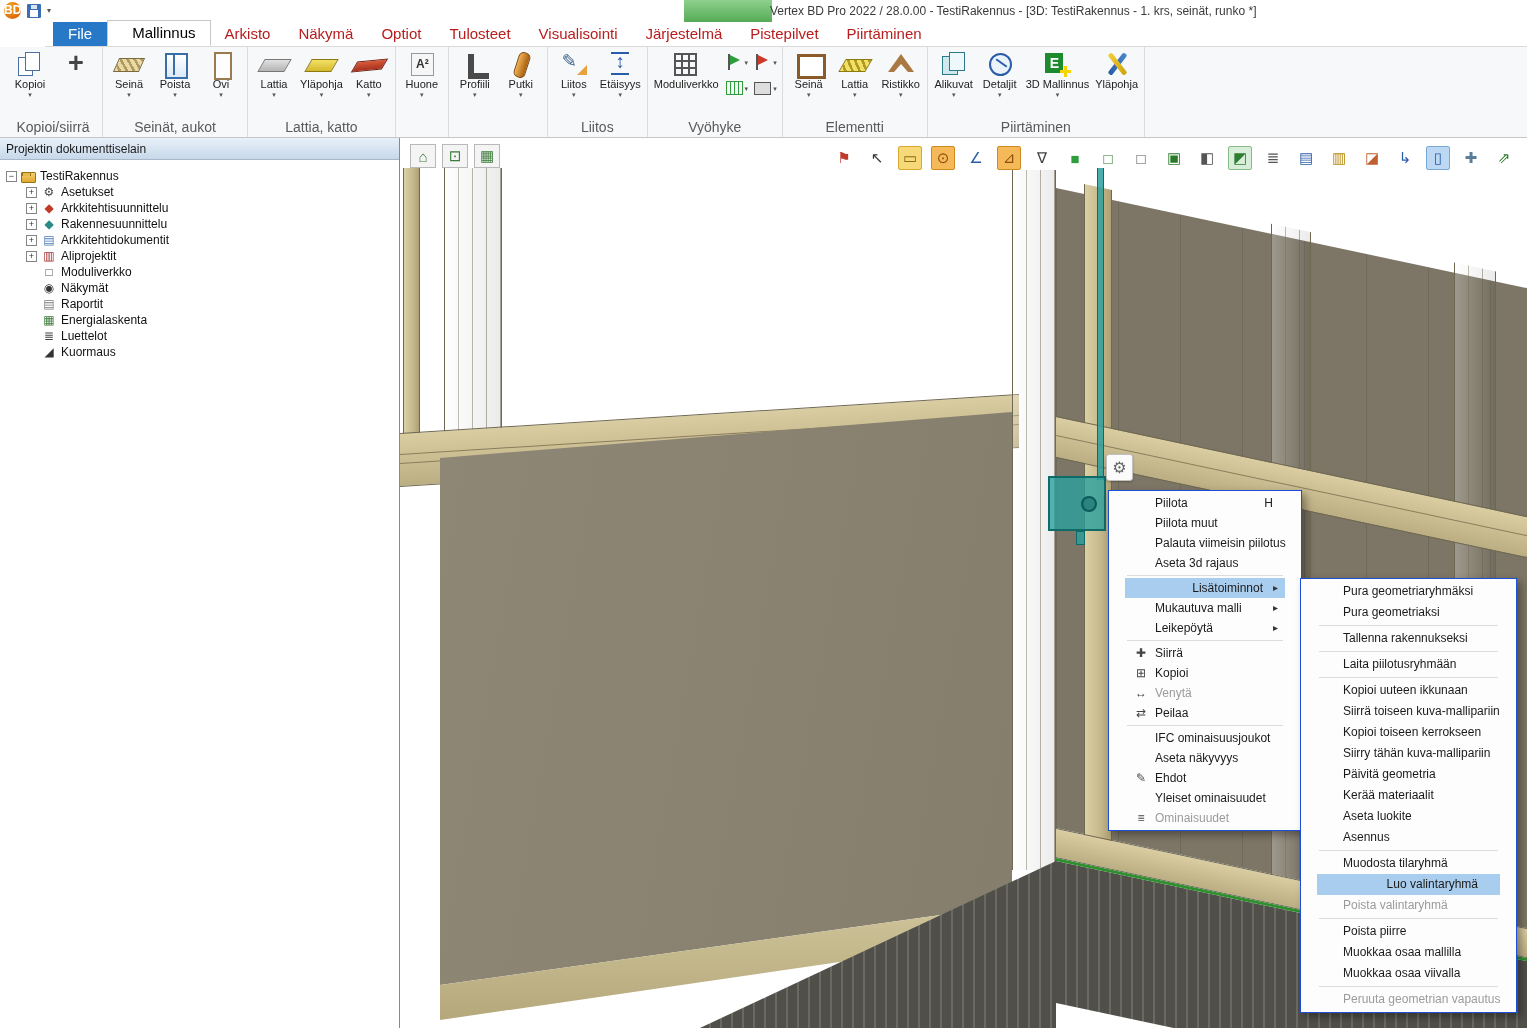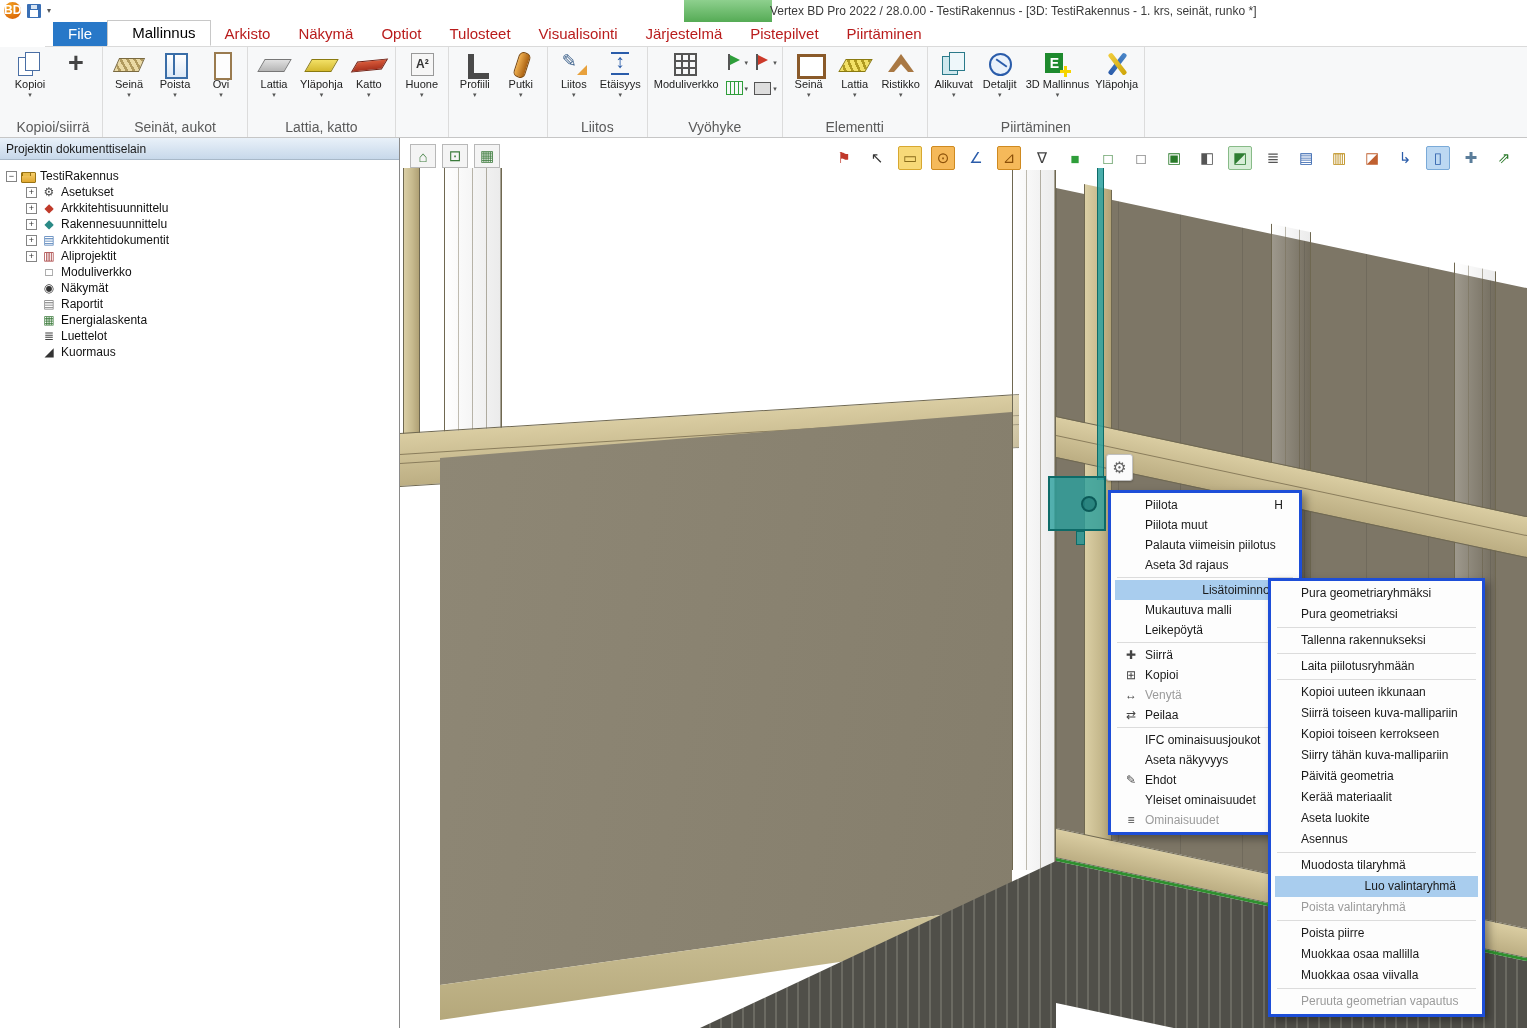--- a/index.html
+++ b/index.html
@@ -172,24 +172,24 @@
   .vicon.bg-yellow{background:#f7d978;border:1px solid #d8a830;}
   .vicon.bg-orange{background:#f5b95a;border:1px solid #cf8a20;}
   .vicon.bg-green{background:#d8eed8;border:1px solid #88bb88;}
   .vicon.bg-blue{background:#bcd8f2;border:1px solid #7aaad8;}
 
   .gear-btn{position:absolute;left:706px;top:316px;width:27px;height:27px;background:#fbfbfb;border:1px solid #c0c0c0;
     border-radius:3px;z-index:6;display:flex;align-items:center;justify-content:center;font-size:16px;color:#666;
     box-shadow:0 1px 2px rgba(0,0,0,.25);}
 
   
-  .menu{position:absolute;background:#fdfdfd;border:3px solid #1d4ed8;box-shadow:4px 4px 8px rgba(0,0,0,.35);
-    z-index:10;padding:2px 4px;font-size:12px;color:#1a1a1a;}
+  .menu{position:absolute;background:#fdfdfd;border:1px solid #1d4ed8;box-shadow:4px 4px 8px rgba(0,0,0,.35);
+    z-index:10;padding:2px 16px;font-size:12px;color:#1a1a1a;}
   .menu1{left:708px;top:352px;width:194px;}
-  .menu2{left:868px;top:440px;width:217px;}
+  .menu2{left:900px;top:440px;width:217px;}
   .mitem{position:relative;height:20px;line-height:20px;padding:0 22px 0 30px;white-space:nowrap;}
   .menu2 .mitem{height:21px;line-height:21px;padding-left:26px;}
   .mitem.hl{background:#a9cdee;text-align:right;}
   .mitem.dis{color:#9b9b9b;}
   .msep{height:1px;background:#dcdcdc;margin:2px 2px;}
   .micon{position:absolute;left:8px;width:16px;text-align:center;color:#444;}
   .mshortcut{position:absolute;right:12px;}
   .marrow{position:absolute;right:7px;font-size:10px;color:#333;}
 </style>
 </head>

